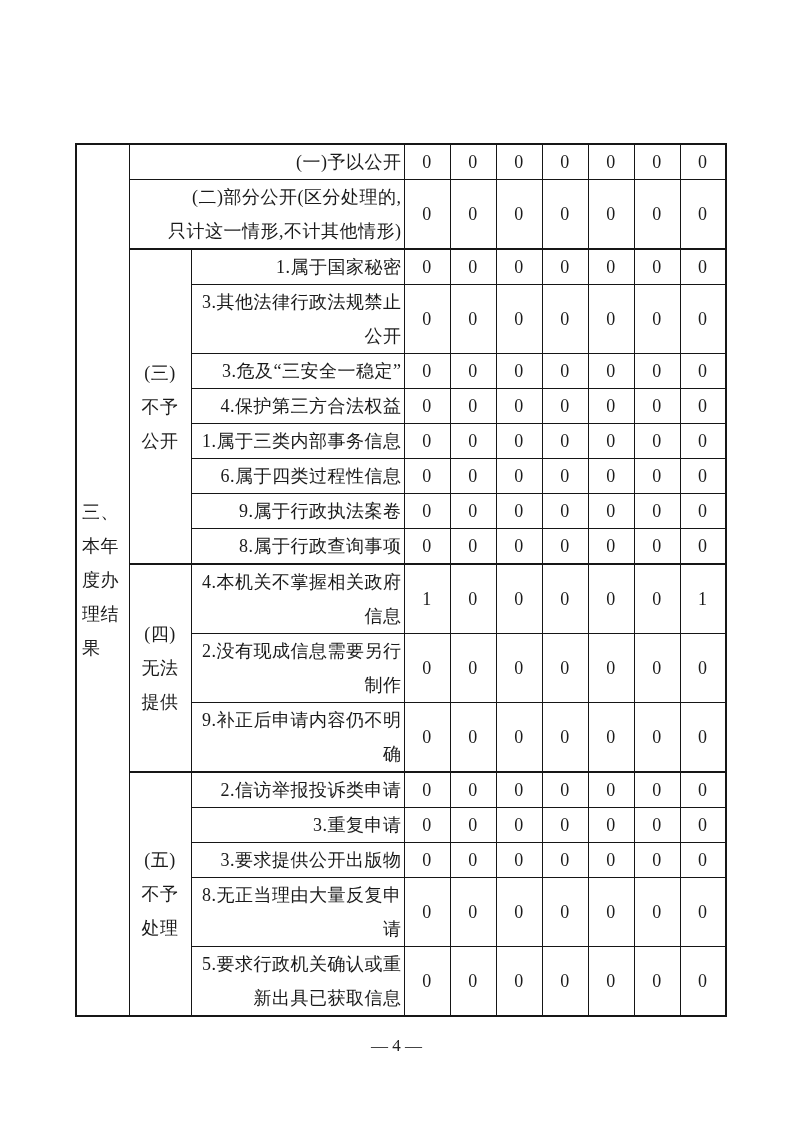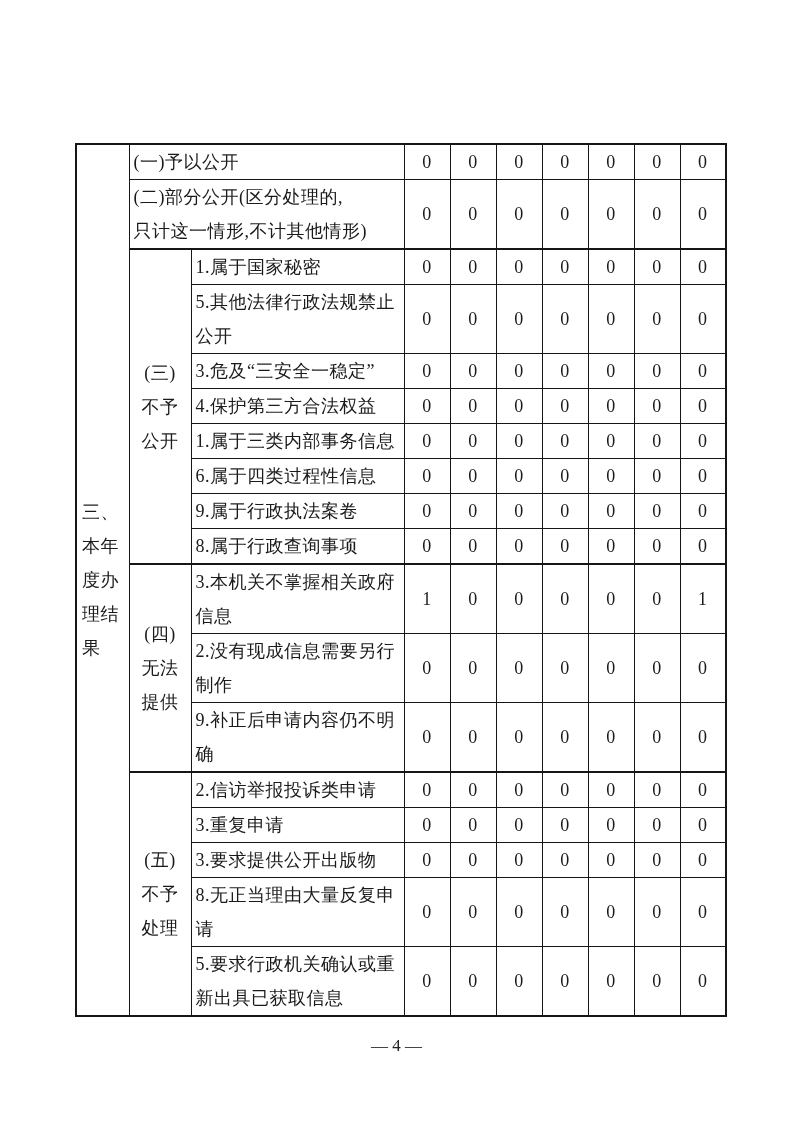--- a/index.html
+++ b/index.html
@@ -31,21 +31,21 @@
     text-align: left;
     padding: 0 2px 0 5px;
     white-space: pre-line;
   }
   td.cat-cell {
     text-align: center;
     padding: 0;
     white-space: pre-line;
   }
   td.label-cell {
-    text-align: left;
+    text-align: right;
     padding: 0 2px 0 4px;
     white-space: pre-line;
   }
   td.value-cell {
     text-align: center;
     padding: 0;
     letter-spacing: 0;
   }
   tr.group-start td { border-top: 2px solid #161616; }
   td.vthick { border-left: 2px solid #161616; }
@@ -109,21 +109,21 @@
           <td class="label-cell">1.属于国家秘密</td>
           <td class="value-cell">0</td>
           <td class="value-cell">0</td>
           <td class="value-cell vthick">0</td>
           <td class="value-cell">0</td>
           <td class="value-cell">0</td>
           <td class="value-cell">0</td>
           <td class="value-cell vthick">0</td>
         </tr>
         <tr>
-          <td class="label-cell">5.其他法律行政法规禁止
+          <td class="label-cell">3.其他法律行政法规禁止
 公开</td>
           <td class="value-cell">0</td>
           <td class="value-cell">0</td>
           <td class="value-cell vthick">0</td>
           <td class="value-cell">0</td>
           <td class="value-cell">0</td>
           <td class="value-cell">0</td>
           <td class="value-cell vthick">0</td>
         </tr>
         <tr>
@@ -183,21 +183,21 @@
           <td class="value-cell vthick">0</td>
           <td class="value-cell">0</td>
           <td class="value-cell">0</td>
           <td class="value-cell">0</td>
           <td class="value-cell vthick">0</td>
         </tr>
         <tr class="group-start">
           <td class="cat-cell" rowspan="3">(四)
 无法
 提供</td>
-          <td class="label-cell">3.本机关不掌握相关政府
+          <td class="label-cell">4.本机关不掌握相关政府
 信息</td>
           <td class="value-cell">1</td>
           <td class="value-cell">0</td>
           <td class="value-cell vthick">0</td>
           <td class="value-cell">0</td>
           <td class="value-cell">0</td>
           <td class="value-cell">0</td>
           <td class="value-cell vthick">1</td>
         </tr>
         <tr>

